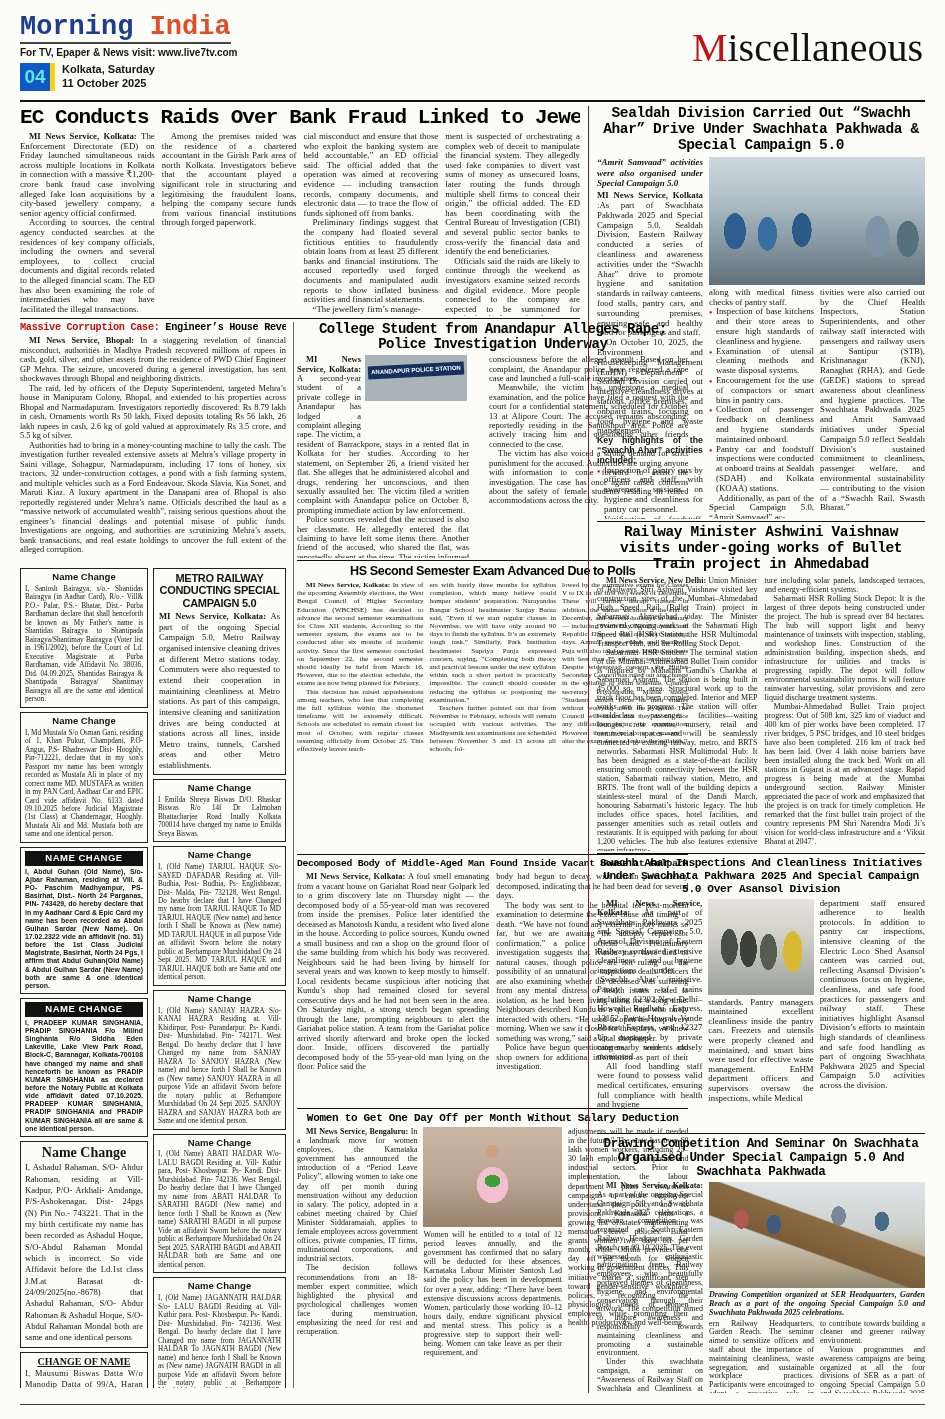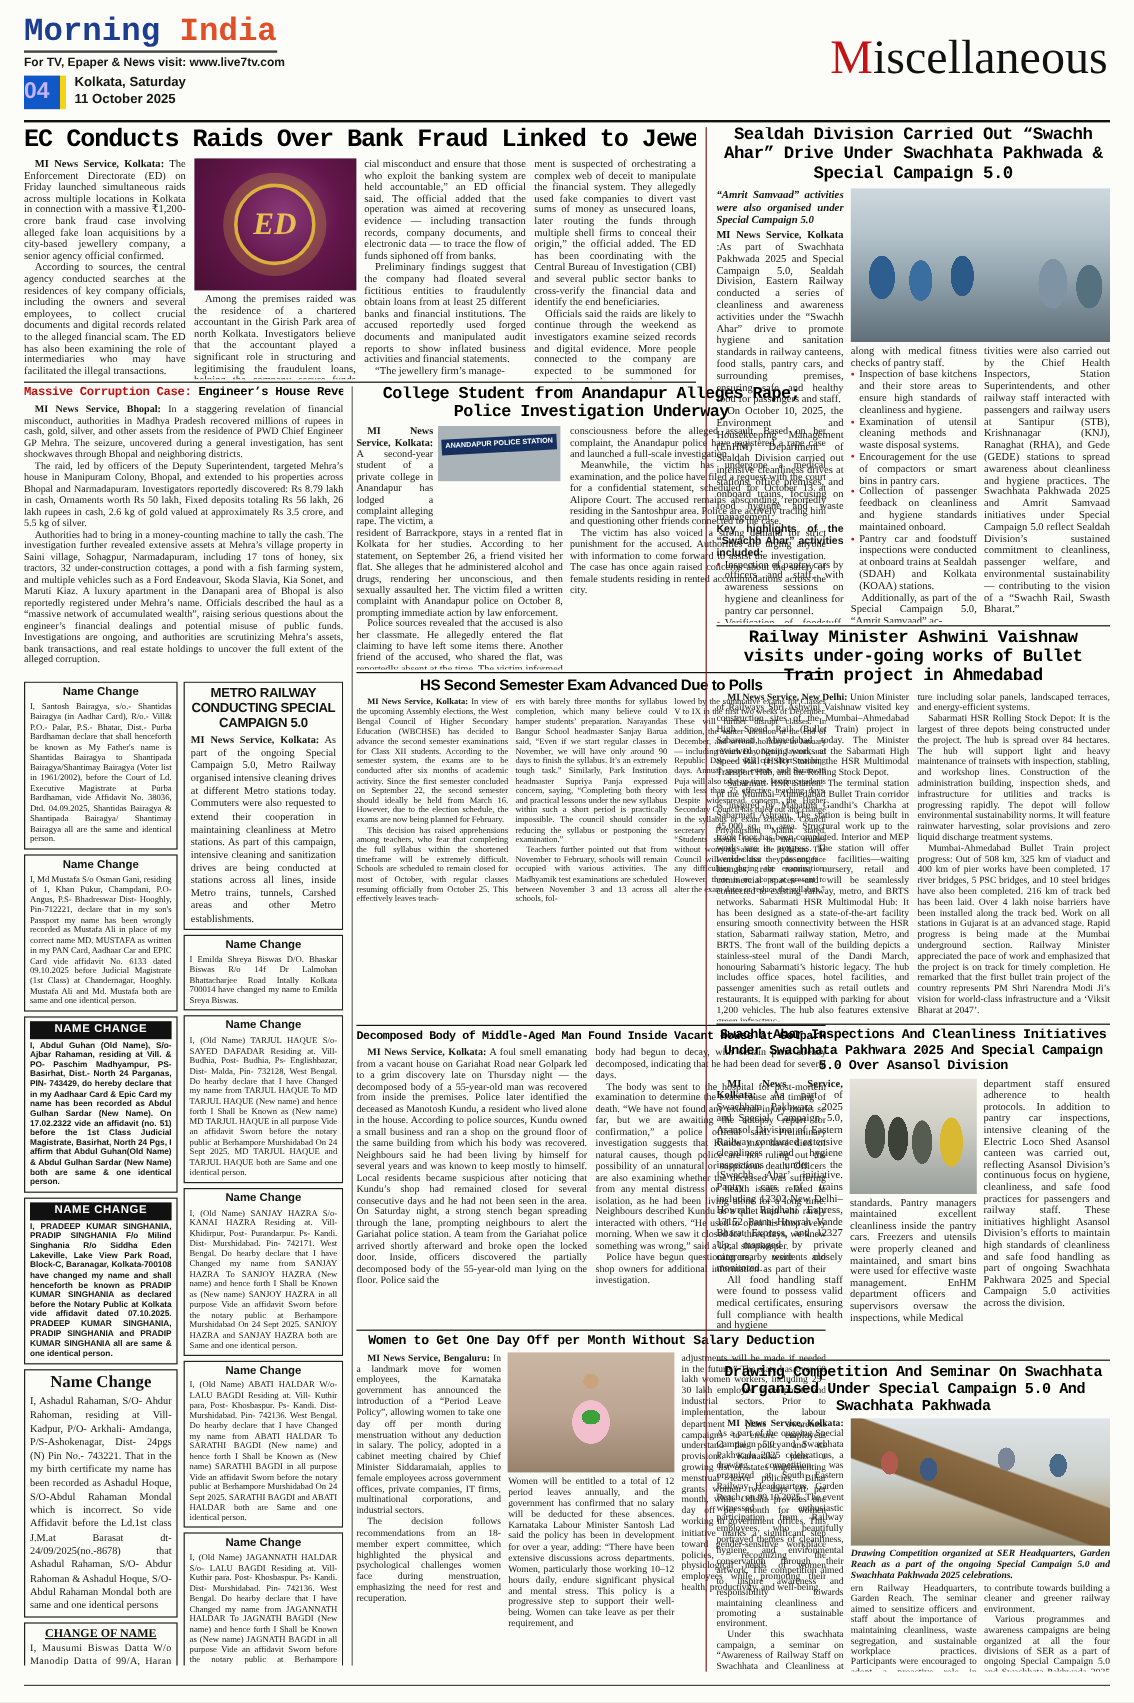--- a/index.html
+++ b/index.html
@@ -6,21 +6,21 @@
   .page{position:relative;width:945px;height:1419px;background:#fcfcf8;box-sizing:border-box;
         padding:6px 20px 0;overflow:hidden;color:#141414;
         font-family:"Liberation Serif","DejaVu Serif",serif}
   
   .mast{position:relative;height:94px;border-bottom:2.5px solid #111}
   .brand-wrap{display:inline-block;border-bottom:2px solid #444;padding-bottom:1px;margin-top:8px}
   .brand{font-weight:bold;font-size:27px;line-height:1;font-family:Liberation Mono, monospace}
   .brand .b1{color:#1d3d8f}.brand .b2{color:#e04f27}
   .tagline{font-family:"Liberation Sans",sans-serif;font-weight:bold;font-size:10px;margin-top:3px}
   .pagebadge{display:flex;align-items:center;margin-top:5px}
-  .pnum{width:30px;height:28px;background:#1057c8;color:#c4b5fd;
+  .pnum{width:30px;height:28px;background:#1057c8;color:#5eead4;text-align:center;
         font:bold 19px/28px "Liberation Sans",sans-serif}
   .ybar{width:5px;height:28px;background:#f7d410;margin-right:7px}
   .dateline{font:bold 11px/1.25 "Liberation Sans",sans-serif}
   .section{position:absolute;right:2px;top:22px;font:400 40px/1 "Liberation Serif",serif;color:#111}
   .section .m{color:#c21414}
   
   .content{display:flex;margin-top:4px}
   .lz{width:560px}
   .rz{width:347px;border-left:1px solid #7f1d1d;padding-left:8px;margin-left:8px}
   .mrule{border-bottom:1.5px solid #111;margin:2px 0 3px}
@@ -149,25 +149,20 @@
     <div class="lz">
 
       <div class="a-ec">
         <h1 class="hl">EC Conducts Raids Over Bank Fraud Linked to Jewellery Firm</h1>
         <div class="cols">
           <div class="c">
             <p class="ind"><b class="lead">MI News Service, Kolkata:</b><span> The Enforcement Directorate (ED) on Friday launched simultaneous raids across multiple locations in Kolkata in connection with a massive ₹1,200-crore bank fraud case involving alleged fake loan acquisitions by a city-based jewellery company, a senior agency official confirmed.</span></p>
             <p class="ind">According to sources, the central agency conducted searches at the residences of key company officials, including the owners and several employees, to collect crucial documents and digital records related to the alleged financial scam. The ED has also been examining the role of intermediaries who may have facilitated the illegal transactions.</p>
           </div>
           <div class="c">
-            <div class="ph ed-img">
-              <div class="ed-ring">
-                  <span>ED</span>
-                </div>
-            </div>
             <p class="ind">Among the premises raided was the residence of a chartered accountant in the Girish Park area of north Kolkata. Investigators believe that the accountant played a significant role in structuring and legitimising the fraudulent loans, helping the company secure funds from various financial institutions through forged paperwork.</p>
 
           </div>
           <div class="c">
             <p>cial misconduct and ensure that those who exploit the banking system are held accountable,” an ED official said. The official added that the operation was aimed at recovering evidence — including transaction records, company documents, and electronic data — to trace the flow of funds siphoned off from banks.</p>
             <p class="ind">Preliminary findings suggest that the company had floated several fictitious entities to fraudulently obtain loans from at least 25 different banks and financial institutions. The accused reportedly used forged documents and manipulated audit reports to show inflated business activities and financial statements.</p>
             <p class="ind">“The jewellery firm’s manage-</p>
           </div>
           <div class="c">
             <p>ment is suspected of orchestrating a complex web of deceit to manipulate the financial system. They allegedly used fake companies to divert vast sums of money as unsecured loans, later routing the funds through multiple shell firms to conceal their origin,” the official added. The ED has been coordinating with the Central Bureau of Investigation (CBI) and several public sector banks to cross-verify the financial data and identify the end beneficiaries.</p>
@@ -240,21 +235,21 @@
               </div>
 
             </div>
           </div>
         </div>
 
         <div class="colM">
 
           <div class="a-col">
             <h2 class="hl">College Student from Anandapur Alleges Rape; Police Investigation Underway</h2>
-            <div class="cols" style="gap:6px">
+            <div class="cols" style="gap:20px">
               <div style="width:172px;min-width:0">
                 <div style="display:flex;gap:4px">
                   <p class="ind" style="width:64px;flex:none"><b class="lead">MI News Service, Kolkata:</b><span> A second-year student of a private college in Anandapur has lodged a complaint alleging rape. The victim, a</span></p>
                   <div class="ph an-img">
                     <div class="an-sign">ANANDAPUR POLICE STATION</div>
                   </div>
                 </div>
                 <p>resident of Barrackpore, stays in a rented flat in Kolkata for her studies. According to her statement, on September 26, a friend visited her flat. She alleges that he administered alcohol and drugs, rendering her unconscious, and then sexually assaulted her. The victim filed a written complaint with Anandapur police on October 8, prompting immediate action by law enforcement.</p>
                 <p class="ind">Police sources revealed that the accused is also her classmate. He allegedly entered the flat claiming to have left some items there. Another friend of the accused, who shared the flat, was reportedly absent at the time. The victim informed police that she was given food and substances laced with drugs, which caused her to lose</p>
               </div>

